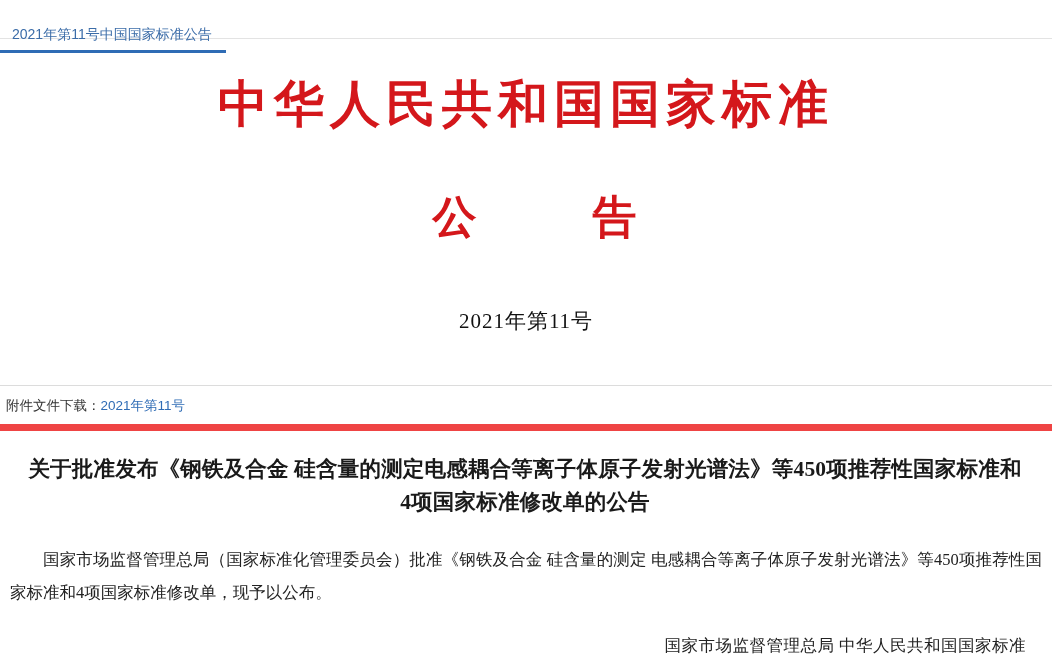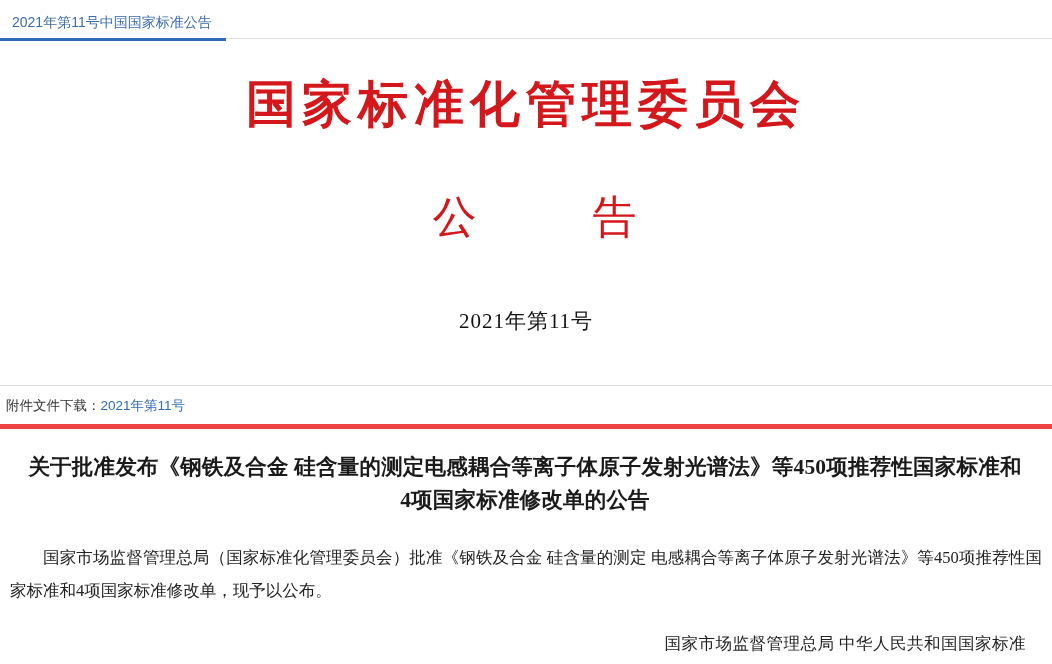--- a/index.html
+++ b/index.html
@@ -26,21 +26,21 @@
   
   .tabbar {
     position: relative;
     height: 38px;
     border-bottom: 1px solid #e3e3e3;
     background: #fff;
   }
   .tab {
     position: absolute;
     left: 0;
-    top: 4px;
+    top: 16px;
     height: 37px;
     line-height: 37px;
     padding: 0 14px 0 12px;
     font-family: "Liberation Sans", sans-serif;
     font-size: 14px;
     color: #3b6ca8;
     border-bottom: 3px solid #2f6cb5;
     box-sizing: border-box;
     white-space: nowrap;
     cursor: pointer;
@@ -55,21 +55,21 @@
     color: #d4171b;
     font-size: 50px;
     font-weight: bold;
     letter-spacing: 6px;
     font-family: "Liberation Serif", "DejaVu Serif", serif;
     line-height: 1.25;
   }
   .sub-title {
     color: #d4171b;
     font-size: 44px;
-    font-weight: normal;
+    font-weight: bold;
     letter-spacing: 36px;
     margin-top: 52px;
     text-indent: 36px;
     font-family: "Liberation Serif", "DejaVu Serif", serif;
     margin-left: 17px;
   }
   .issue-no {
     margin-top: 60px;
     font-size: 21px;
     color: #111;
@@ -82,21 +82,21 @@
     background: #dcdcdc;
     width: 100%;
   }
 
   
   .attach {
     padding: 11px 6px 9px 6px;
     font-family: "Liberation Sans", sans-serif;
     font-size: 13.5px;
     color: #333;
-    border-bottom: 5px solid #ef4444;
+    border-bottom: 7px solid #ef4444;
     white-space: nowrap;
   }
   .attach .link {
     color: #2f6cb5;
     cursor: pointer;
   }
 
   
   .doc-title {
     margin: 22px 26px 0 24px;
@@ -126,21 +126,21 @@
 </head>
 <body>
 
 <div class="page">
 
   <div class="tabbar">
     <div class="tab">2021年第11号中国国家标准公告</div>
   </div>
 
   <div class="title-area">
-    <div class="main-title">国家标准化管理委员会</div>
+    <div class="main-title">中华人民共和国国家标准</div>
     <div class="sub-title">公　告</div>
     <div class="issue-no">2021年第11号</div>
   </div>
 
   <div class="divider"></div>
 
   <div class="attach">
     <span>附件文件下载：</span><span class="link">2021年第11号</span>
   </div>
 

